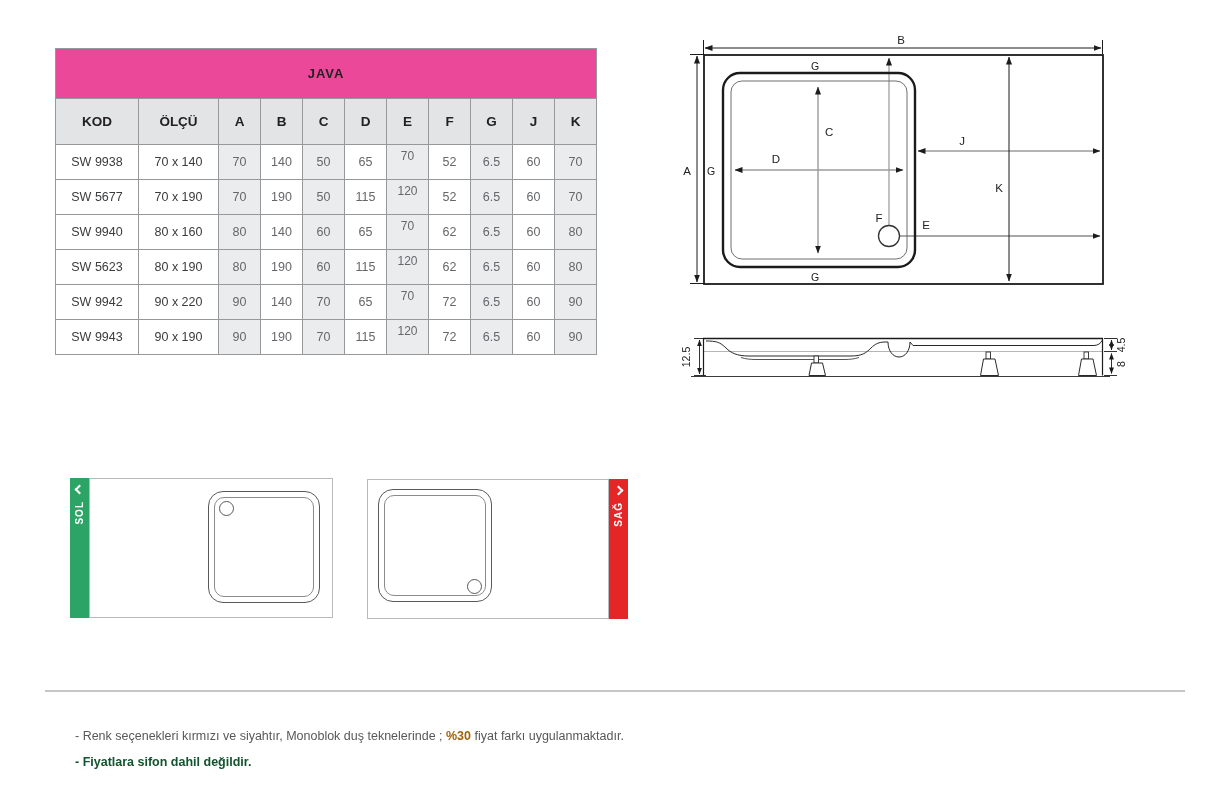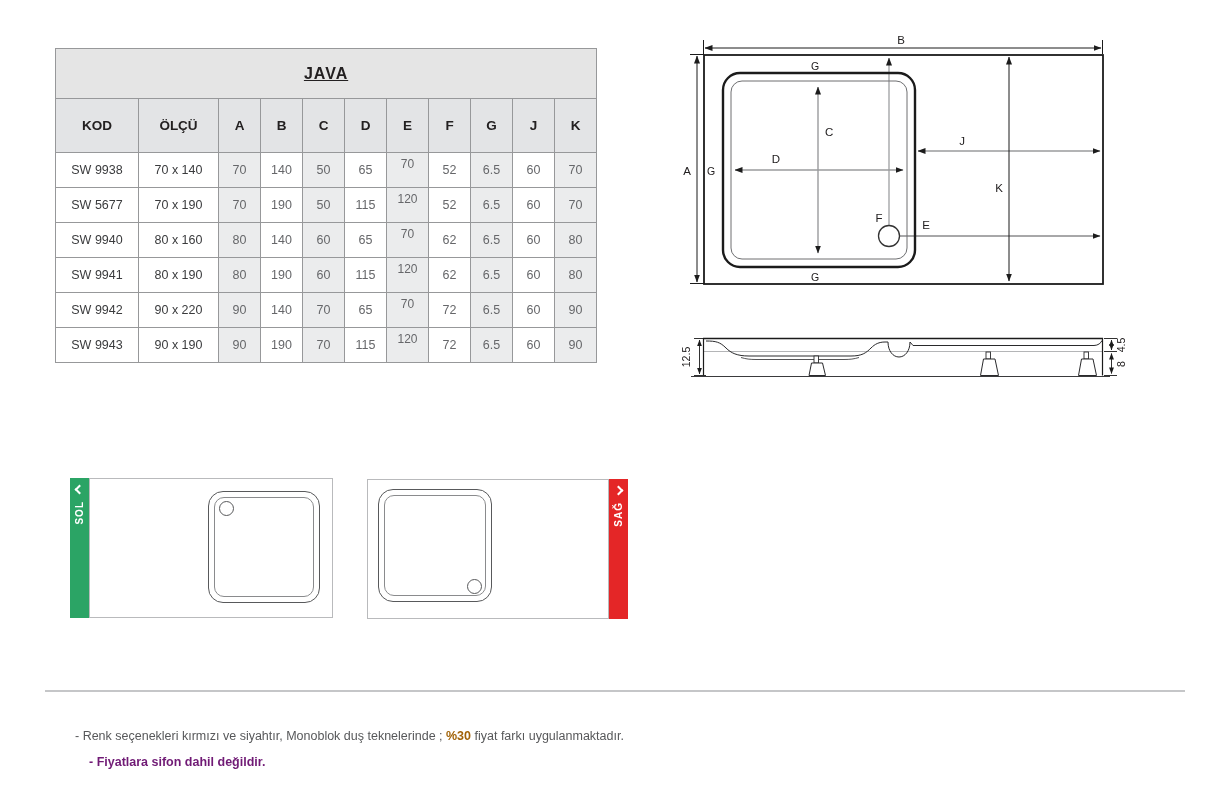--- a/index.html
+++ b/index.html
@@ -10,25 +10,25 @@
   }
 
   
   .spec-table-wrap { position:absolute; left:55px; top:48px; }
   table.spec { border-collapse:collapse; table-layout:fixed; width:539px; }
   table.spec th, table.spec td {
     border:1px solid #97989a; text-align:center; vertical-align:middle;
     font-family:"Liberation Sans", sans-serif;
   }
   tr.title-row th {
-    height:50px; background:#e5e5e5; font-size:16px; font-weight:bold;
-    color:#232021; letter-spacing:1px;text-decoration:underline;
+    height:50px; background:#ec4899; font-size:13px; font-weight:bold;
+    color:#232021; letter-spacing:1px;
   }
   tr.cols-row th {
-    height:54px; background:#e3e4e6; font-size:13.5px; font-weight:bold; color:#232021;
+    height:46px; background:#e3e4e6; font-size:13.5px; font-weight:bold; color:#232021;
   }
   table.spec tbody td { height:35px; font-size:12.5px; color:#66676a; background:#fff; }
   table.spec tbody td:nth-child(1),
   table.spec tbody td:nth-child(2) { color:#3a3b3d; }
   table.spec tbody td:nth-child(odd):not(:nth-child(1)) { background:#ebeced; }
   table.spec tbody td:nth-child(7) { vertical-align:top; padding-top:4px; font-size:12px; }
 
   
   svg.topview  { position:absolute; left:670px; top:20px; }
   svg.sideview { position:absolute; left:670px; top:300px; }
@@ -61,21 +61,21 @@
     border-radius:50%; background:#fff; }
   .tray-left  { left:118px; top:12px; width:112px; height:112px; }
   .tray-right { left:10px;  top:9px;  width:114px; height:113px; }
   .drain-tl { left:10px; top:9px; }
   .drain-br { left:88px; top:89px; }
 
   
   .divider { position:absolute; left:45px; top:690px; width:1140px; height:2px; background:#c5c6c8; }
   .note1 { position:absolute; left:75px; top:729px; font-size:12.5px; color:#57585a; }
   .note1 b { color:#a16207; }
-  .note2 { position:absolute; left:89px; top:755px; font-size:12.5px; font-weight:bold; color:#701a75; }
+  .note2 { position:absolute; left:75px; top:755px; font-size:12.5px; font-weight:bold; color:#14532d; }
 </style>
 </head>
 <body>
 
 <div class="page">
 
   <div class="spec-table-wrap">
     <table class="spec">
       <colgroup>
         <col style="width:83px">
@@ -142,21 +142,21 @@
             <td>140</td>
             <td>60</td>
             <td>65</td>
             <td>70</td>
             <td>62</td>
             <td>6.5</td>
             <td>60</td>
             <td>80</td>
           </tr>
           <tr>
-            <td>SW 9941</td>
+            <td>SW 5623</td>
             <td>80 x 190</td>
             <td>80</td>
             <td>190</td>
             <td>60</td>
             <td>115</td>
             <td>120</td>
             <td>62</td>
             <td>6.5</td>
             <td>60</td>
             <td>80</td>

